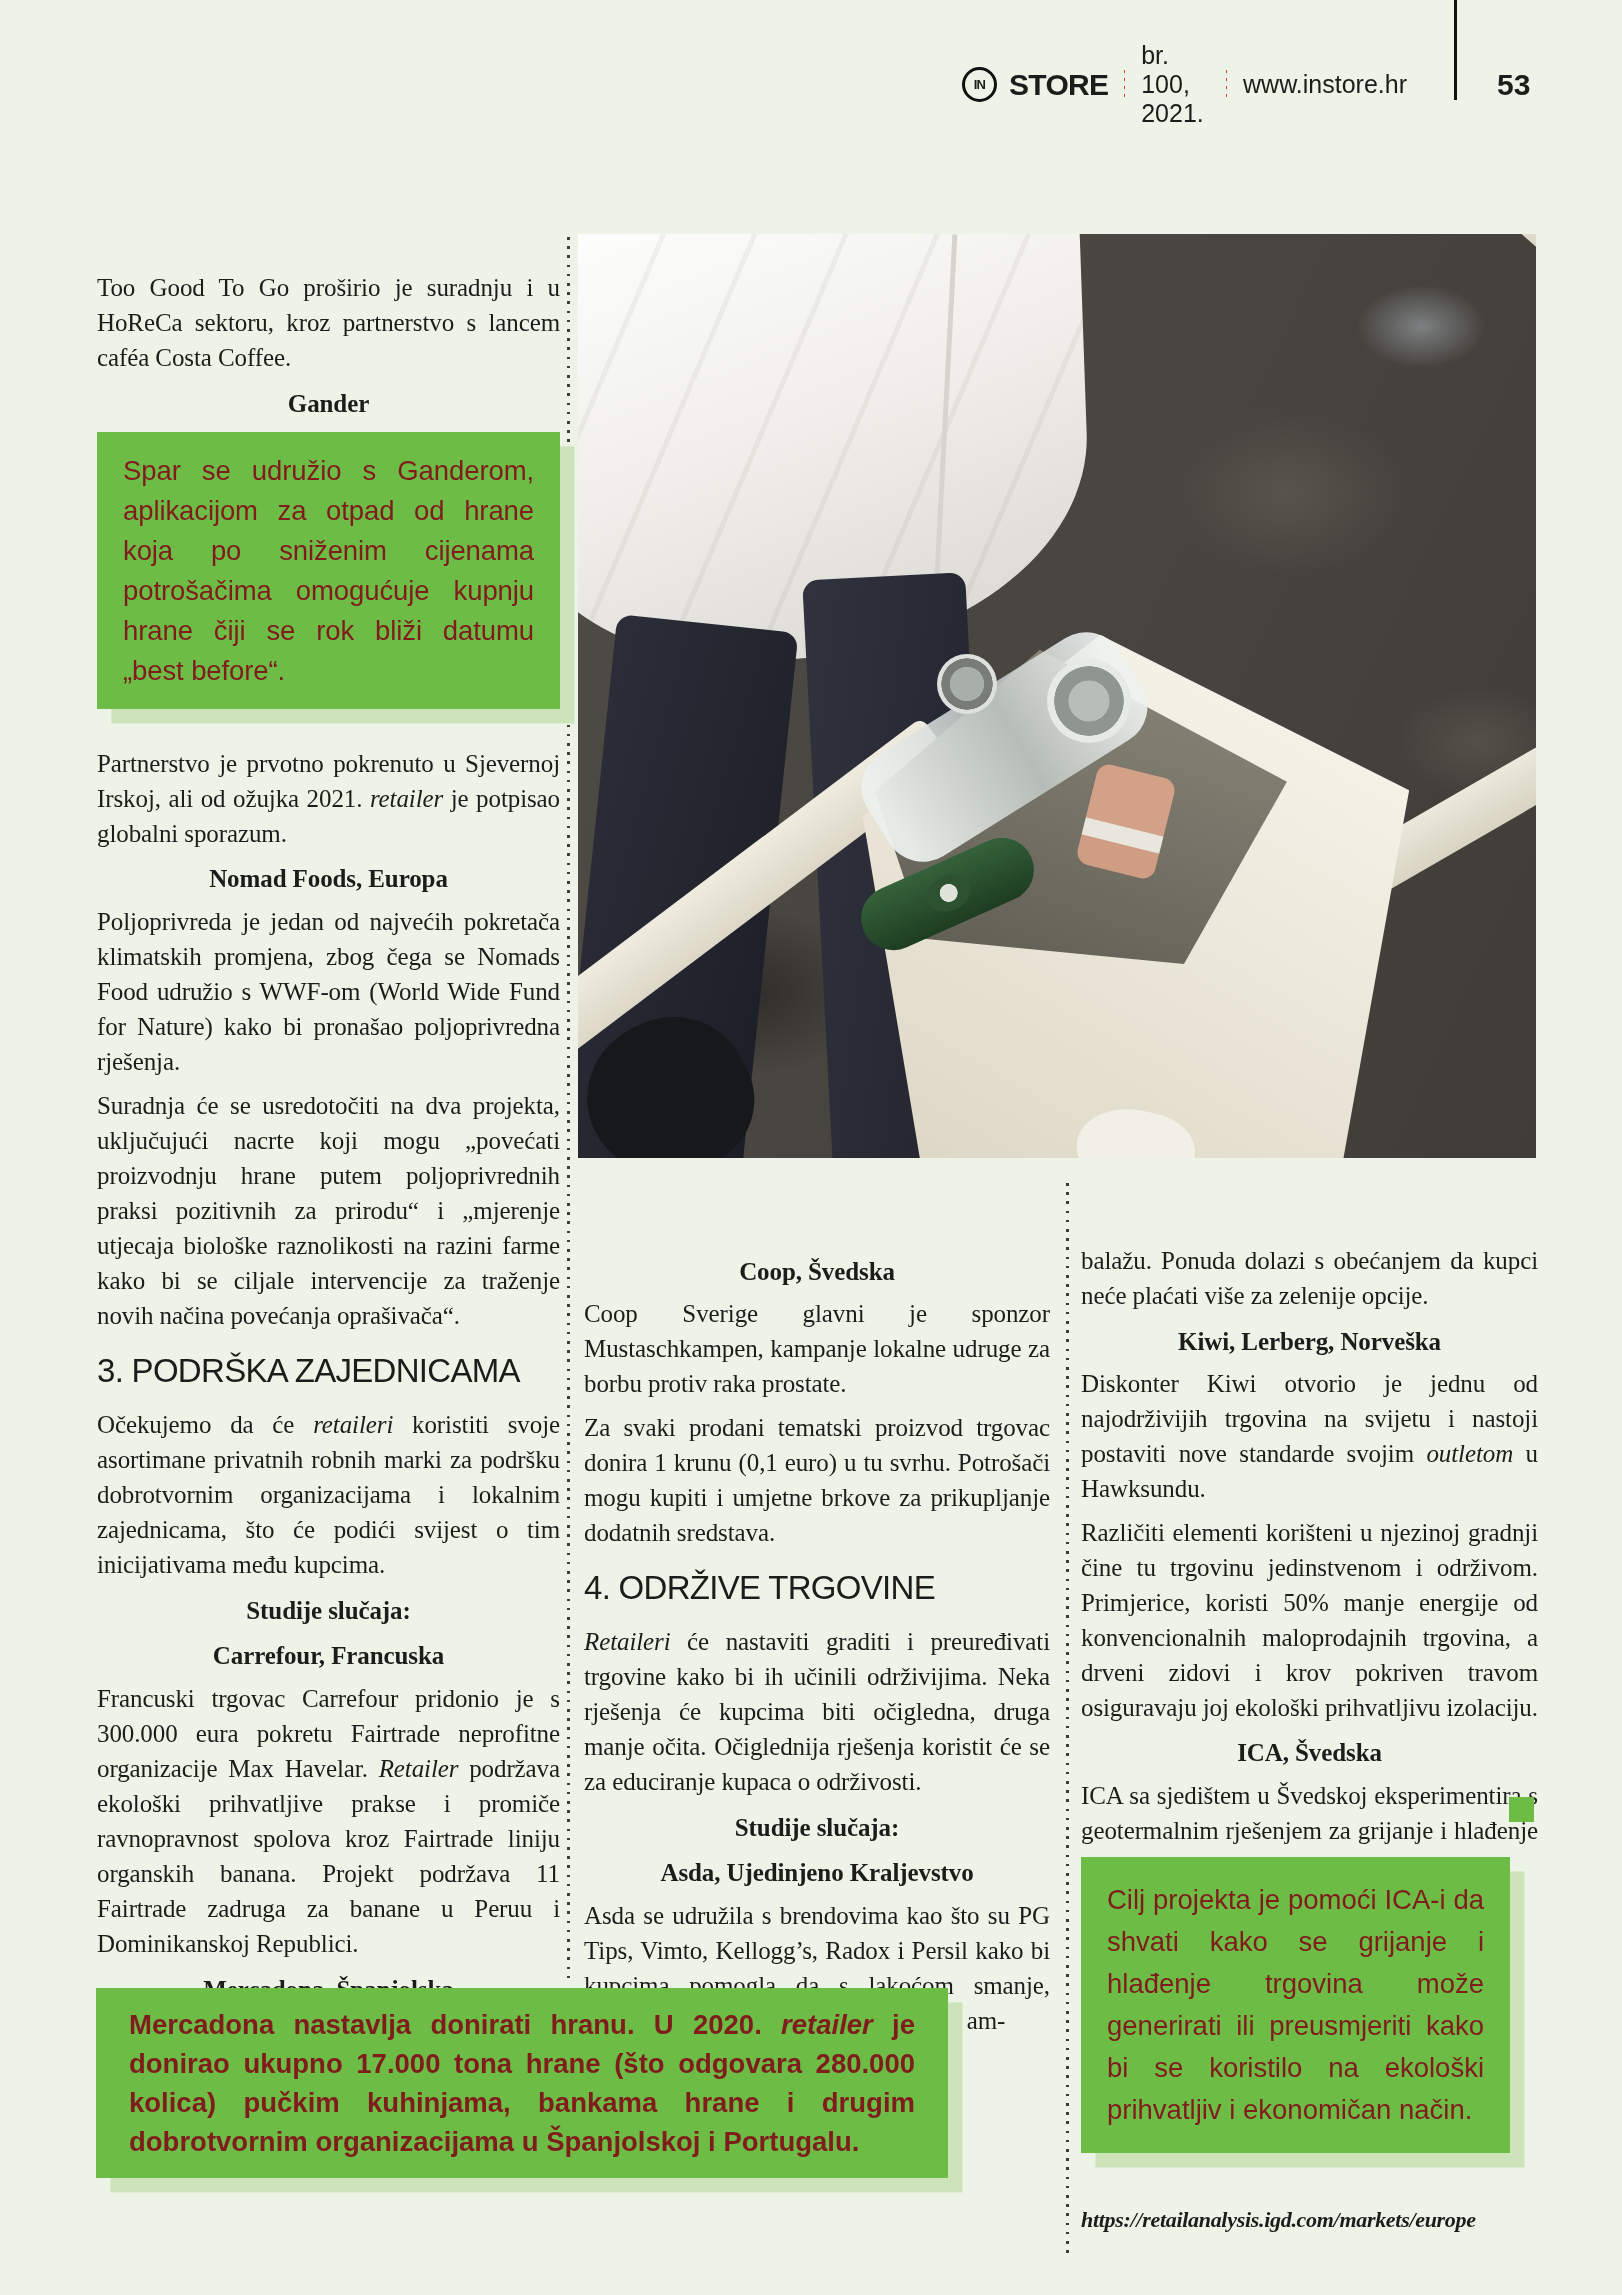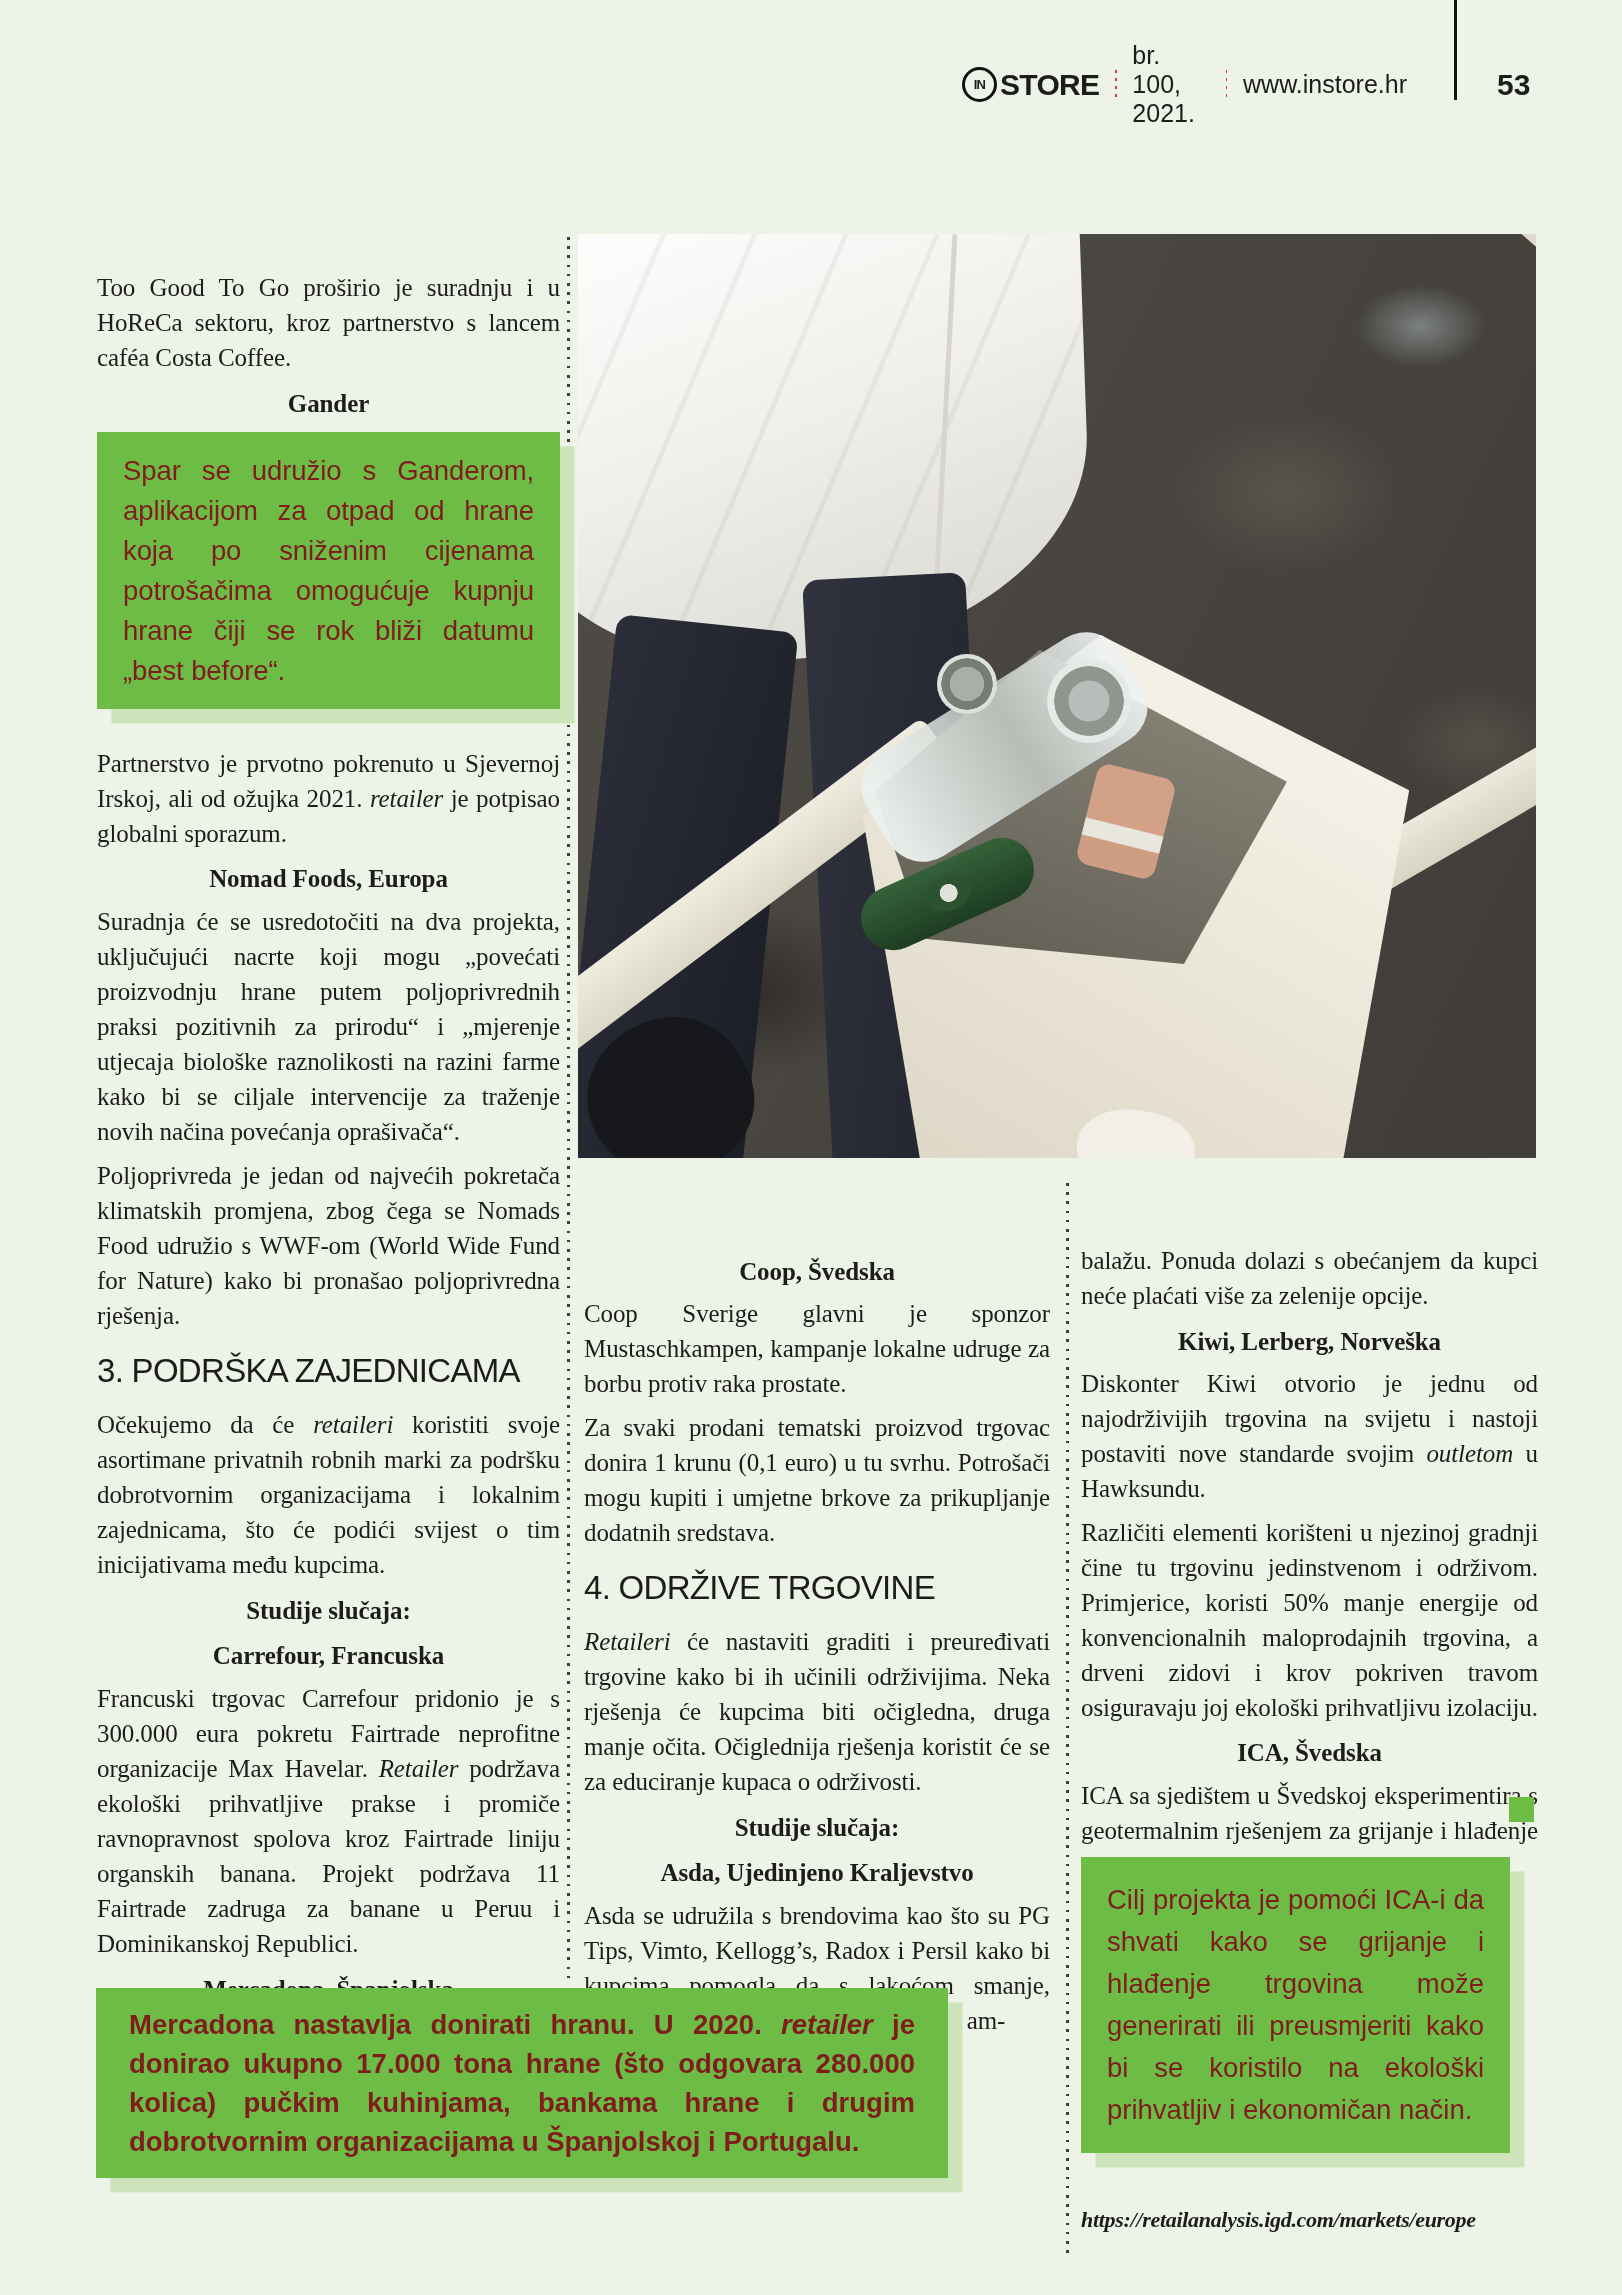--- a/index.html
+++ b/index.html
@@ -7,21 +7,21 @@
     width:1623px;height:2295px;position:relative;overflow:hidden;
     background:#edf4e7;color:#1c1c1a;
     font-family:"Liberation Serif","DejaVu Serif",serif;
   }
   
   .masthead{
     position:absolute;left:962px;top:65px;width:445px;height:39px;
     display:flex;justify-content:flex-end;align-items:center;gap:15.7px;
     font-family:"Liberation Sans","DejaVu Sans",sans-serif;font-size:25px;
   }
-  .logo-wrap{display:flex;align-items:center;gap:3px;}
+  .logo-wrap{display:flex;align-items:center;gap:12px;}
   .logo-circle{
     width:29px;height:29px;border:3.3px solid #111;border-radius:50%;
     display:flex;align-items:center;justify-content:center;
     font-weight:700;font-size:13px;letter-spacing:-0.7px;
   }
   .logo-store{font-weight:700;font-size:30px;letter-spacing:-0.7px;}
   .red-dots{width:3.3px;height:29px;background:repeating-linear-gradient(to bottom,#e03a2f 0 3.3px,transparent 3.3px 7.9px);}
   .head-rule{position:absolute;left:1454px;top:0;width:2.6px;height:100px;background:#121210;}
   .page-num{position:absolute;left:1497px;top:68px;font-family:"Liberation Sans",sans-serif;font-weight:700;font-size:30px;}
   
@@ -126,22 +126,22 @@
 <div class="vdots vdots-2"></div>
 
 <div class="col col-left">
   <p><span>Too Good To Go proširio je suradnju i u HoReCa sektoru, kroz partnerstvo s lancem caféa Costa Coffee.</span></p>
   <h4>Gander</h4>
   <div class="greenbox quote-left">
     <span><span>Spar se udružio s Ganderom, aplikacijom za otpad od hrane koja po sniženim cijenama potrošačima omogućuje kupnju hrane čiji se rok bliži datumu „best before“.</span></span>
   </div>
   <p><span>Partnerstvo je prvotno pokrenuto u Sjevernoj Irskoj, ali od ožujka 2021. </span><i>retailer</i><span> je potpisao globalni sporazum.</span></p>
   <h4>Nomad Foods, Europa</h4>
+  <p><span>Poljoprivreda je jedan od najvećih pokretača klimatskih promjena, zbog čega se Nomads Food udružio s WWF-om (World Wide Fund for Nature) kako bi pronašao poljoprivredna rješenja.</span></p>
   <p><span>Suradnja će se usredotočiti na dva projekta, uključujući nacrte koji mogu „povećati proizvodnju hrane putem poljoprivrednih praksi pozitivnih za prirodu“ i „mjerenje utjecaja biološke raznolikosti na razini farme kako bi se ciljale intervencije za traženje novih načina povećanja oprašivača“.</span></p>
-  <p><span>Poljoprivreda je jedan od najvećih pokretača klimatskih promjena, zbog čega se Nomads Food udružio s WWF-om (World Wide Fund for Nature) kako bi pronašao poljoprivredna rješenja.</span></p>
   <h3>3. PODRŠKA ZAJEDNICAMA</h3>
   <p><span>Očekujemo da će </span><i>retaileri</i><span> koristiti svoje asortimane privatnih robnih marki za podršku dobrotvornim organizacijama i lokalnim zajednicama, što će podići svijest o tim inicijativama među kupcima.</span></p>
   <h4>Studije slučaja:</h4>
   <h4>Carrefour, Francuska</h4>
   <p><span>Francuski trgovac Carrefour pridonio je s 300.000 eura pokretu Fairtrade neprofitne organizacije Max Havelar. </span><i>Retailer</i><span> podržava ekološki prihvatljive prakse i promiče ravnopravnost spolova kroz Fairtrade liniju organskih banana. Projekt podržava 11 Fairtrade zadruga za banane u Peruu i Dominikanskoj Republici.</span></p>
   <h4>Mercadona, Španjolska</h4>
 </div>
 
 <div class="photo">
   <div class="jacket"></div>

